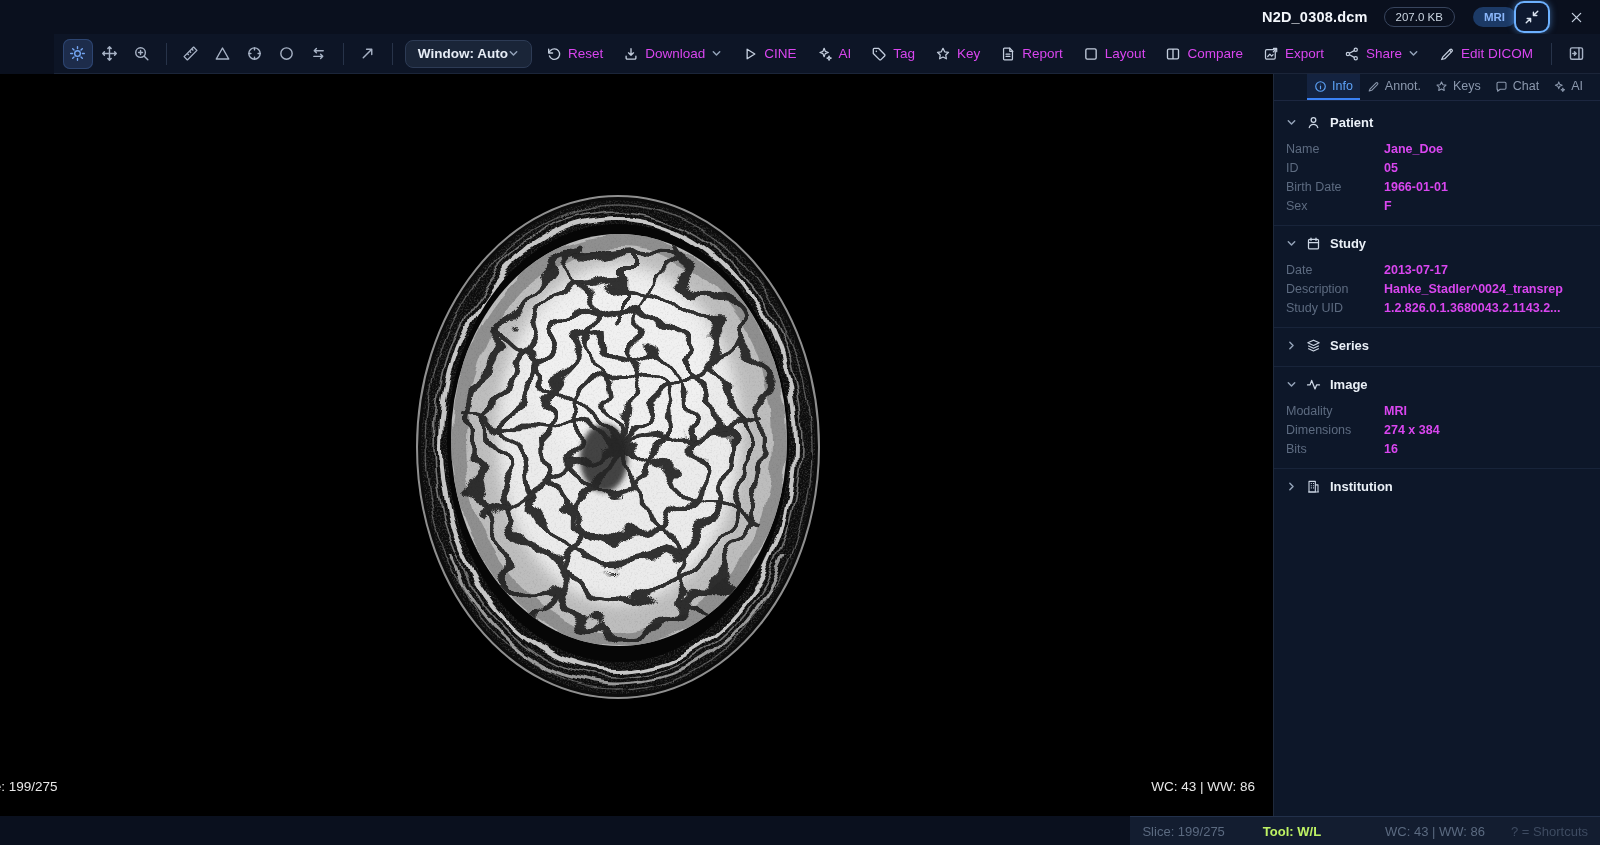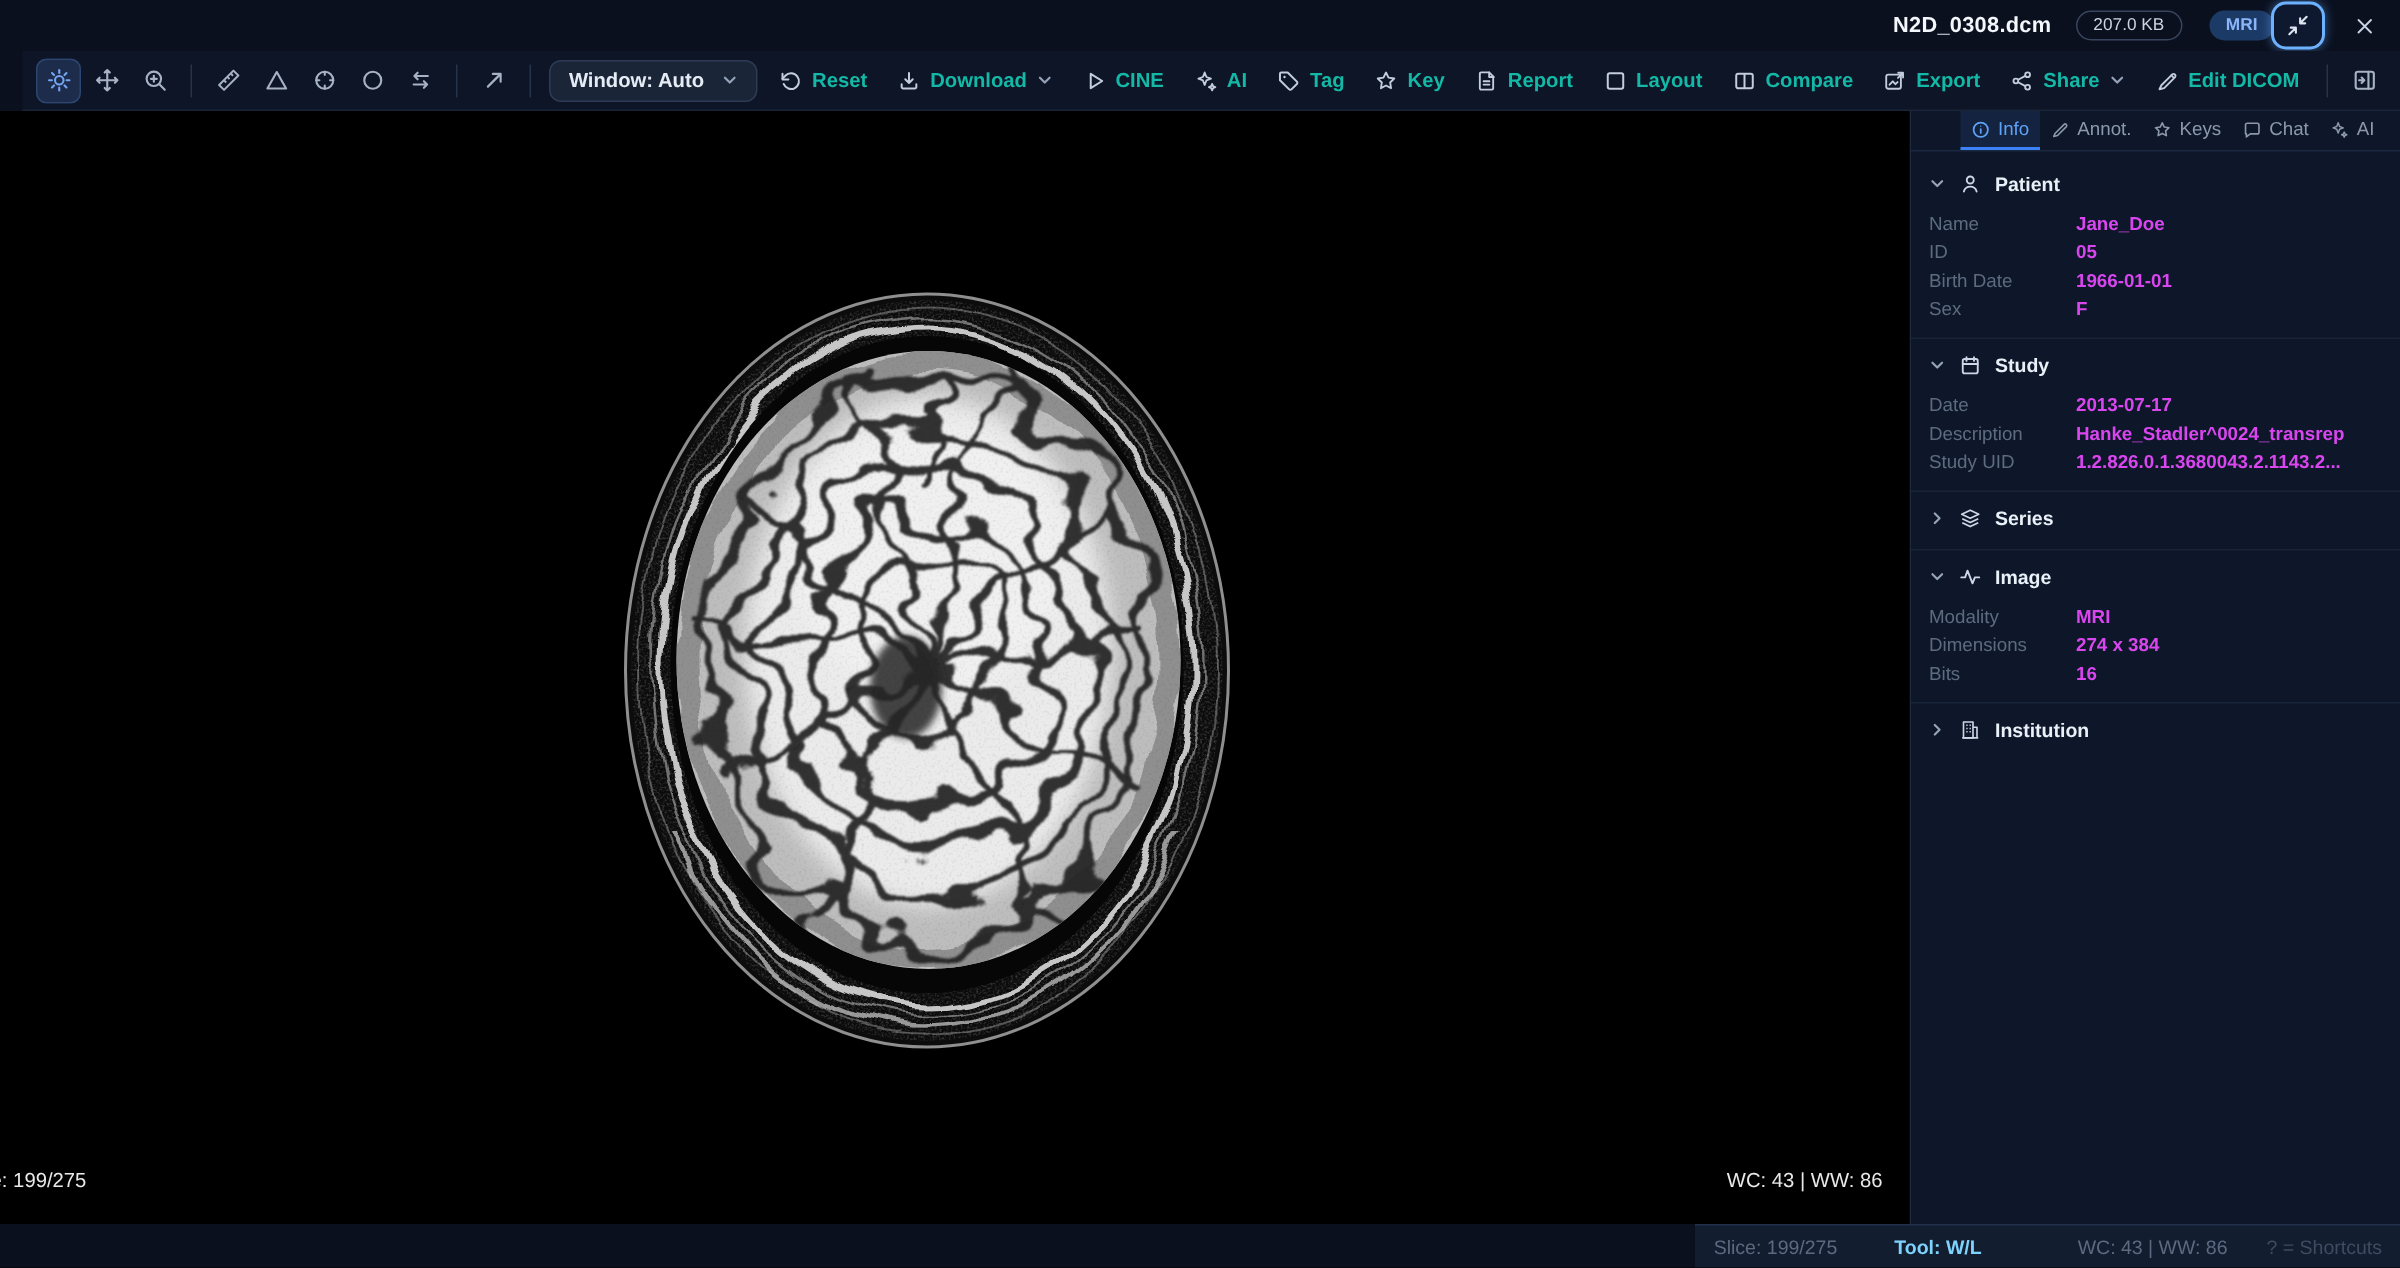--- a/index.html
+++ b/index.html
@@ -23,24 +23,24 @@
   .restore-btn { width:32px; height:28px; border-radius:8px; background:#0e1930;
     box-shadow:0 0 0 2px #6db1ff, 0 0 7px 2px rgba(96,165,250,.55); margin-right:16px; }
   .close-btn { width:24px; height:24px; color:#c7d2e2; }
 
   
   .toolbar { height:40px; flex:0 0 40px; display:flex; align-items:center; background:#0d1526; border-bottom:1px solid #1b2539; padding:0 8px; }
   .tool-btn { width:30px; height:30px; flex:0 0 auto; display:inline-flex; align-items:center; justify-content:center;
     background:transparent; border:none; border-radius:7px; color:#a7b2c5; cursor:pointer; margin:0 1px; }
   .tool-btn.active { background:#1d2c4b; color:#74a5f2; box-shadow:inset 0 0 0 1px #2d4571; }
   .tb-divider { width:1px; height:22px; background:#273349; margin:0 8px; flex:0 0 1px; }
-  .pill-btn { display:inline-flex; align-items:center; gap:12px; height:28px; padding:0 12px; margin:0 4px;
+  .pill-btn { display:inline-flex; align-items:center; gap:0; height:28px; padding:0 12px; margin:0 4px;
     background:#1a2538; border:1px solid #2d3b55; border-radius:8px; color:#e6ecf5; font-size:13.5px; font-weight:bold; cursor:pointer; }
   .text-btn { display:inline-flex; align-items:center; gap:6px; height:30px; padding:0 10px; background:transparent; border:none;
-    color:#14b8a6; font-size:13.5px; font-weight:bold; cursor:pointer; border-radius:7px; white-space:nowrap; }
+    color:#d946ef; font-size:13.5px; font-weight:normal; cursor:pointer; border-radius:7px; white-space:nowrap; }
   .text-btn .ticon { color:#c3cddd; display:inline-flex; }
   .toolbar-right { margin-left:auto; display:flex; align-items:center; }
   .chev { color:#93a2b8; display:inline-flex; }
 
   
   .main { flex:1 1 auto; display:flex; min-height:0; }
   .canvas { position:relative; width:1311px; flex:0 0 1311px; background:#000; overflow:hidden; }
   .canvas svg.scan { position:absolute; inset:0; display:block; }
   .overlay { position:absolute; font-size:13.5px; color:#e8e8e8; text-shadow:0 0 3px #000; }
   .overlay.slice { left:10px; bottom:22px; }
@@ -63,21 +63,21 @@
   .row { display:grid; grid-template-columns:98px 1fr; align-items:center; height:19px; }
   .row .lbl { font-size:12.5px; color:#5d6b80; }
   .row .val { font-size:12.5px; color:#d946ef; font-weight:bold; white-space:nowrap; overflow:hidden; text-overflow:ellipsis; }
 
   
   .statusbar { height:29px; flex:0 0 29px; background:#131d30; border-top:1px solid #22304a; display:flex; align-items:center;
     justify-content:space-between; padding:0 12px; font-size:13px; color:#5b6a80; }
   .sb-left, .sb-right { display:flex; align-items:center; }
   .sb-left > * { margin-right:38px; }
   .sb-right > * { margin-left:26px; }
-  .sb-tool { color:#7dd3fc; font-weight:bold; cursor:pointer; }
+  .sb-tool { color:#bef264; font-weight:bold; cursor:pointer; }
   .sb-dim { color:#3e4b61; }
 
   svg.ic { display:block; }
 </style>
 </head>
 <body>
 
 <div class="app">
 
   <header class="topbar">

